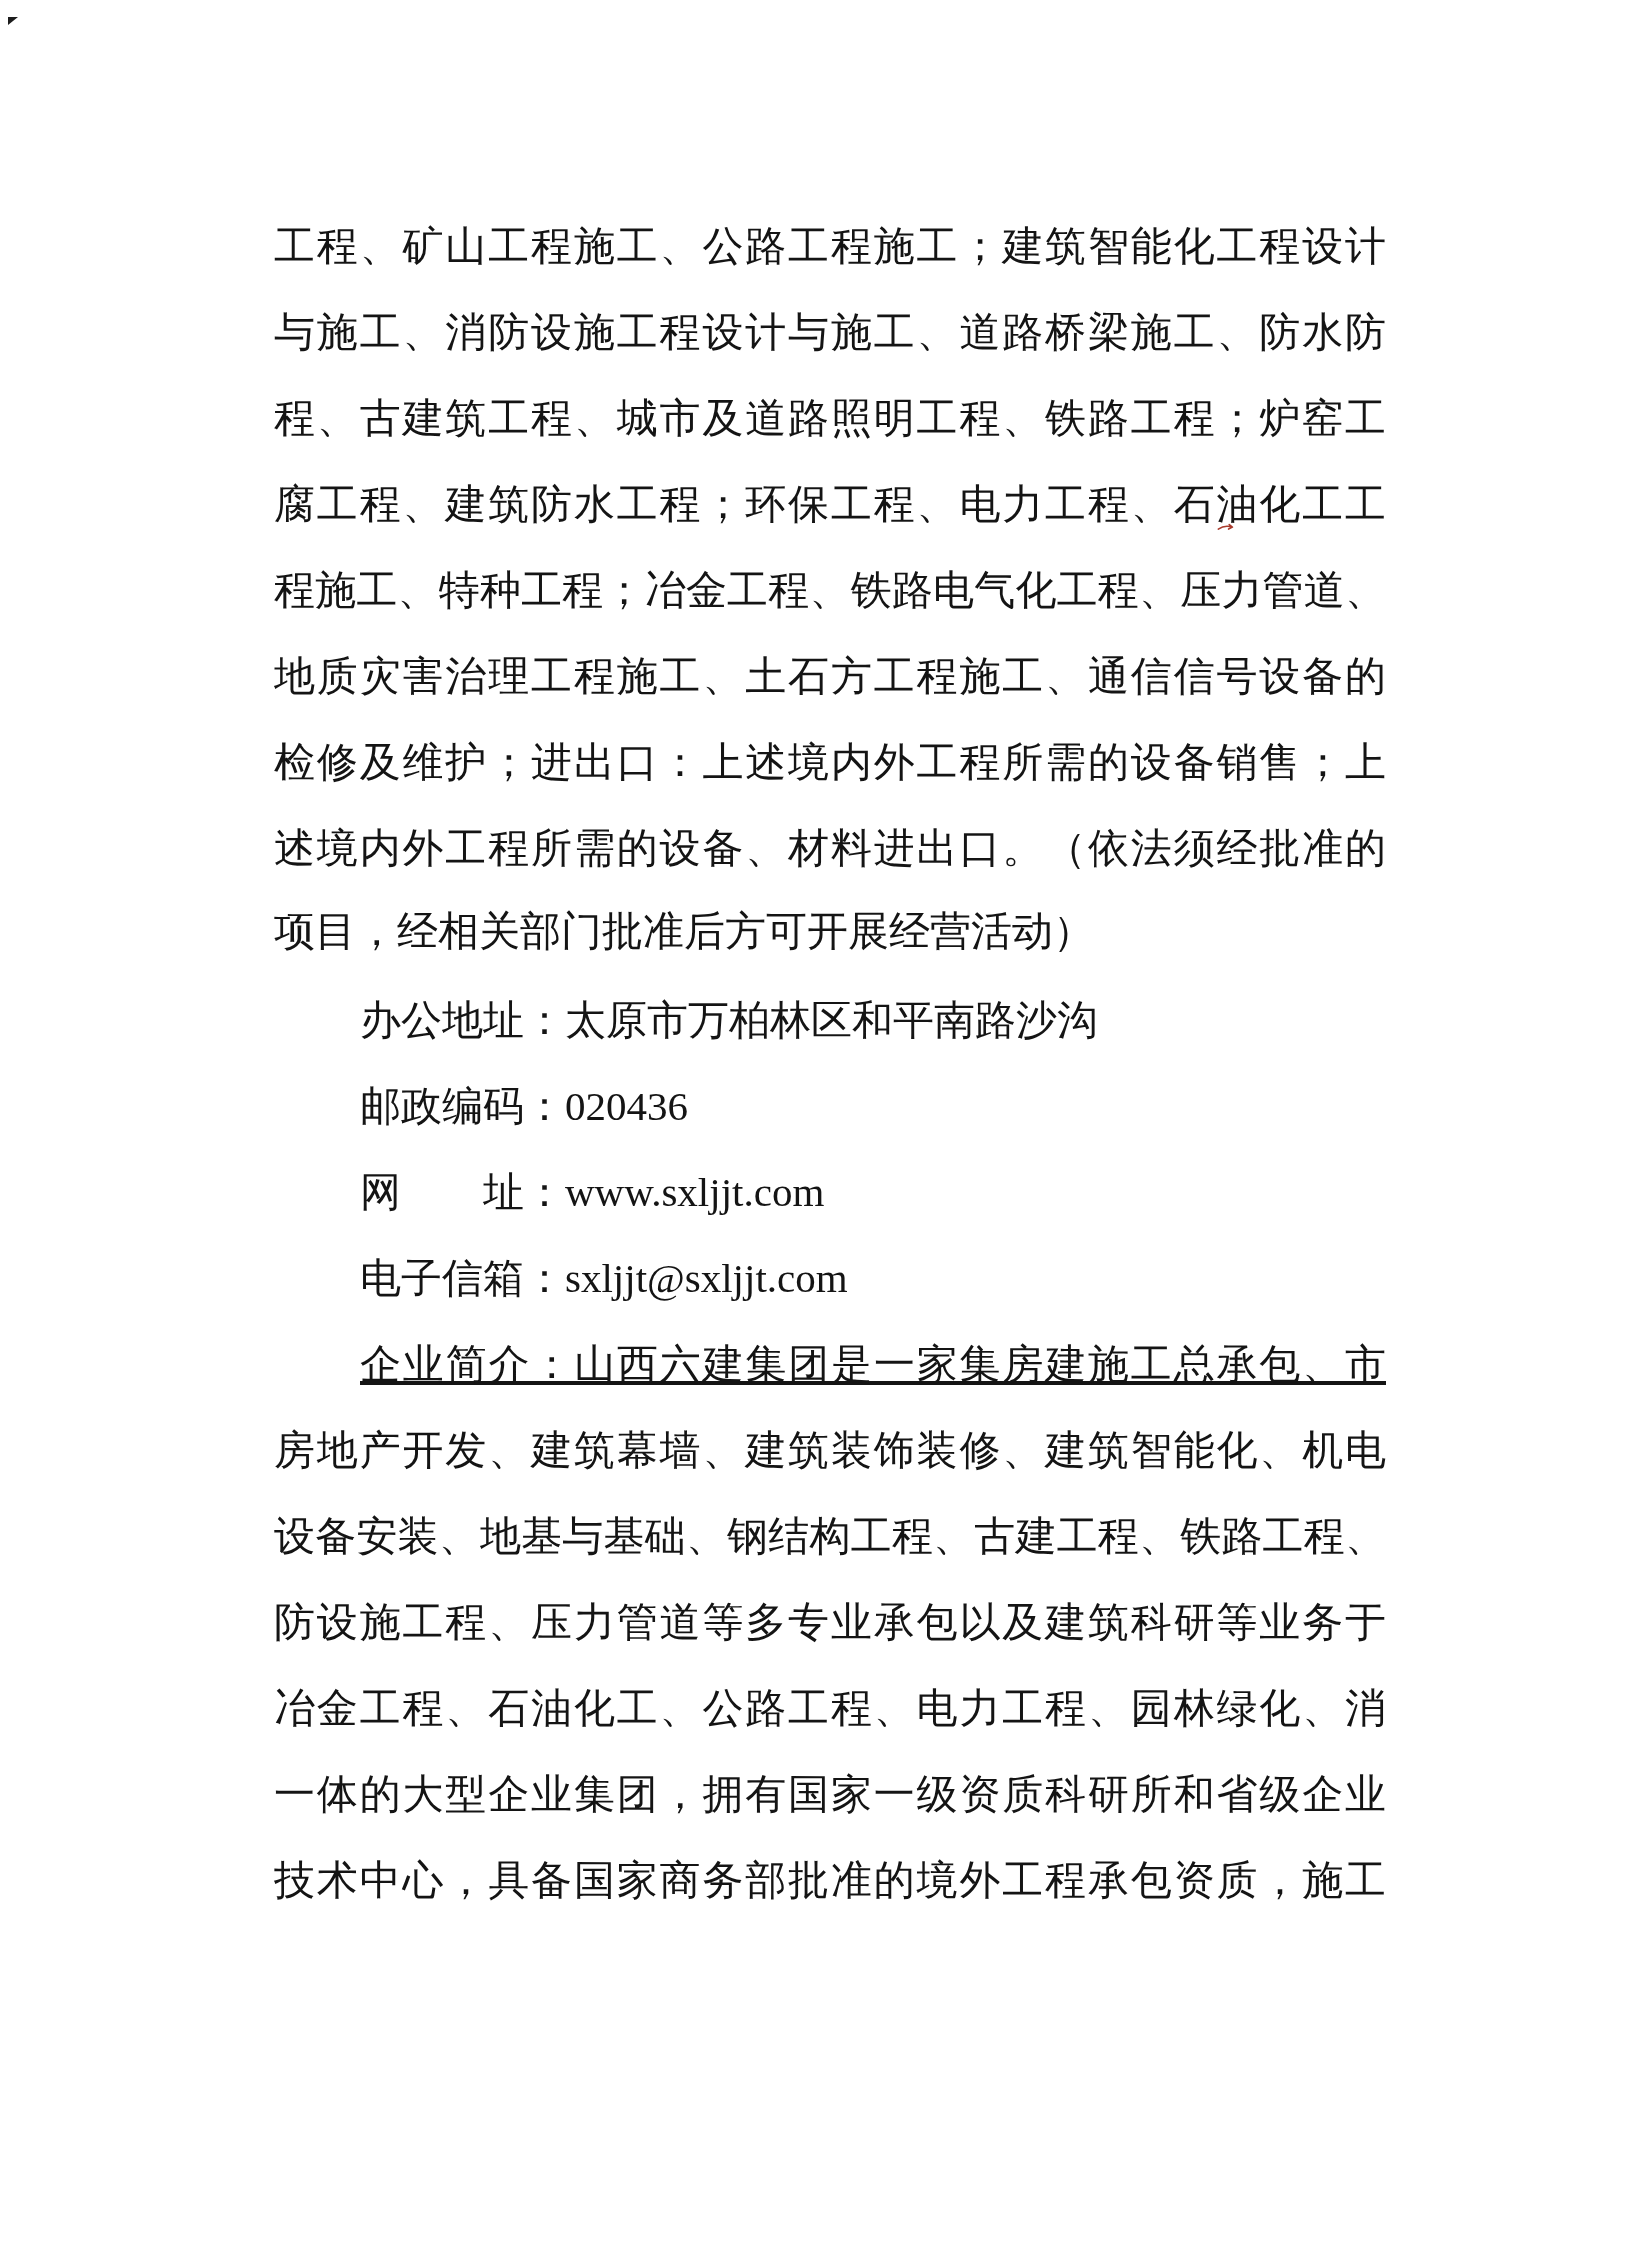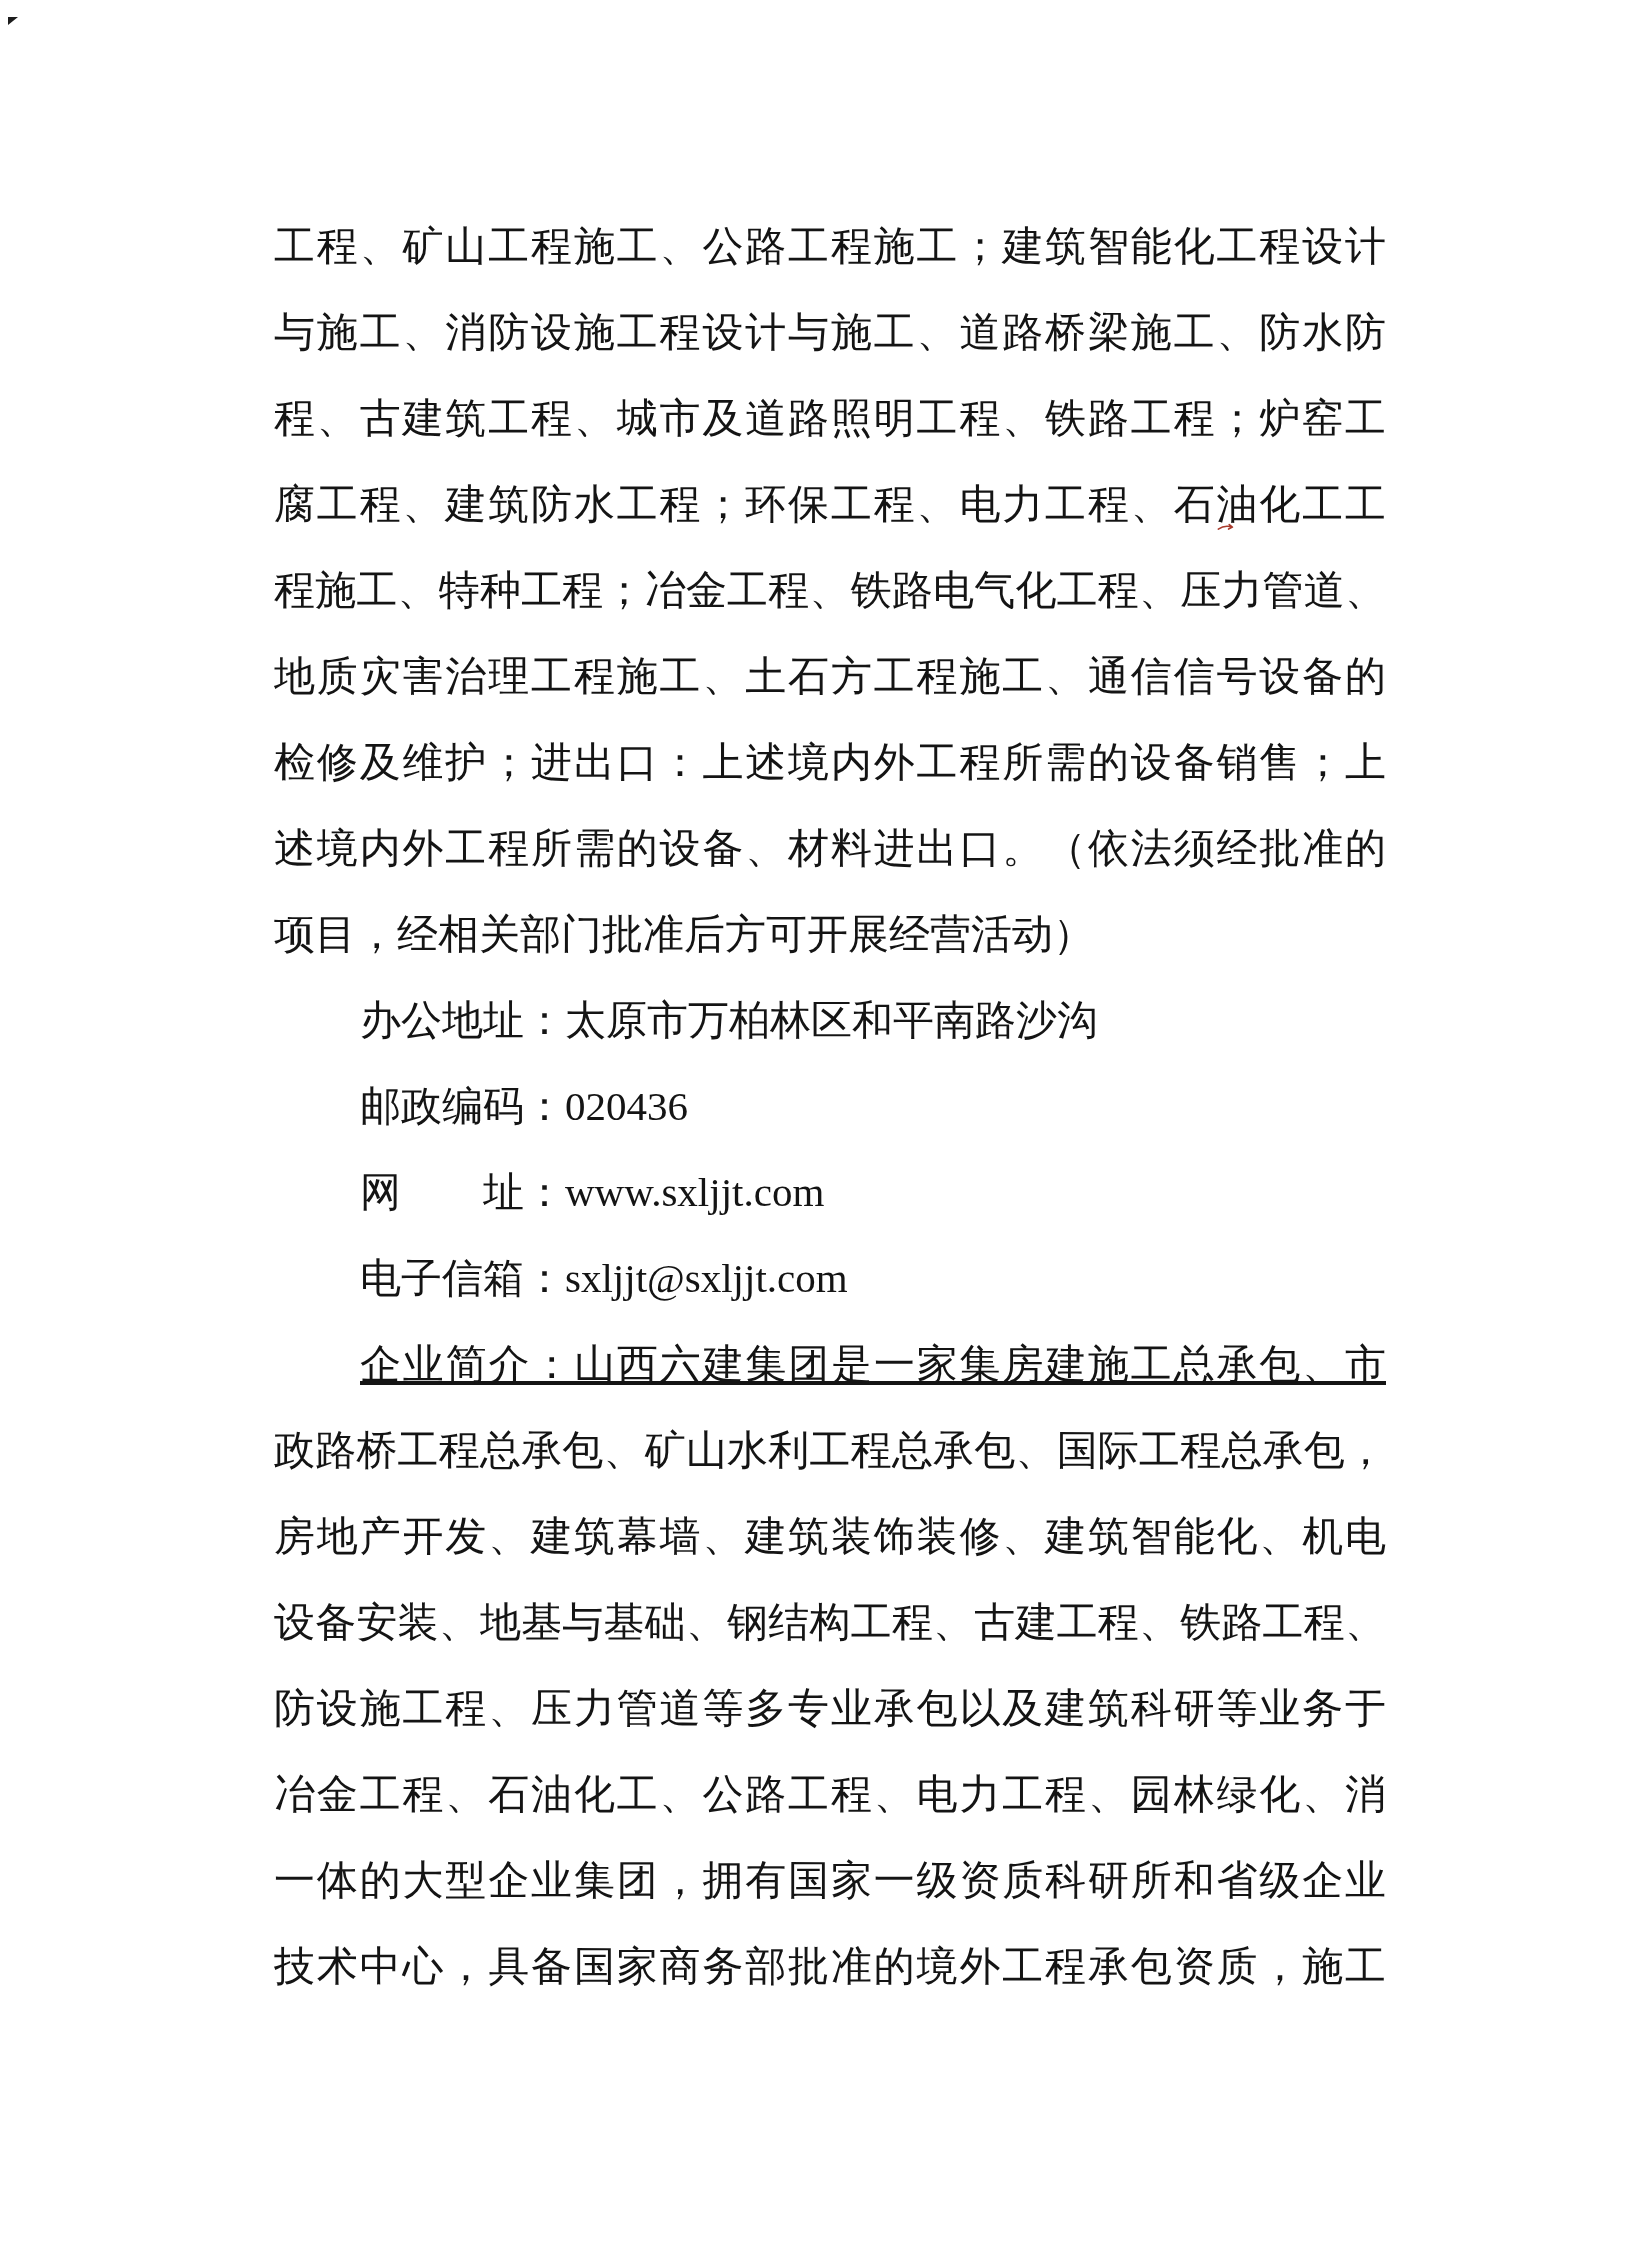--- a/index.html
+++ b/index.html
@@ -28,20 +28,21 @@
     letter-spacing: 0;
   }
   .line {
     height: 86px;
     text-align: justify;
     text-align-last: justify;
   }
   .line.left {
     text-align: right;
     text-align-last: left;
+    font-family: Liberation Mono, monospace;
   }
   .line.info {
     padding-left: 86px;
     text-align: center;
     text-align-last: left;
   }
   .line.indent-first {
     text-indent: 86px;
     text-decoration: underline;
   }
@@ -97,21 +98,20 @@
       <span class="label">邮政编码：</span><span class="value">020436</span>
     </div>
     <div class="line info">
       <span class="label">网　　址：</span><span class="value">www.sxljjt.com</span>
     </div>
     <div class="line info">
       <span class="label">电子信箱：</span><span class="value">sxljjt@sxljjt.com</span>
     </div>
 
     <div class="line indent-first">企业简介：山西六建集团是一家集房建施工总承包、市</div>
-    <div class="line">政路桥工程总承包、矿山水利工程总承包、国际工程总承包，</div>
     <div class="line">房地产开发、建筑幕墙、建筑装饰装修、建筑智能化、机电</div>
     <div class="line">设备安装、地基与基础、钢结构工程、古建工程、铁路工程、</div>
     <div class="line">防设施工程、压力管道等多专业承包以及建筑科研等业务于</div>
     <div class="line">冶金工程、石油化工、公路工程、电力工程、园林绿化、消</div>
     <div class="line">一体的大型企业集团，拥有国家一级资质科研所和省级企业</div>
     <div class="line">技术中心，具备国家商务部批准的境外工程承包资质，施工</div>
 
   </div>
 </div>
 

